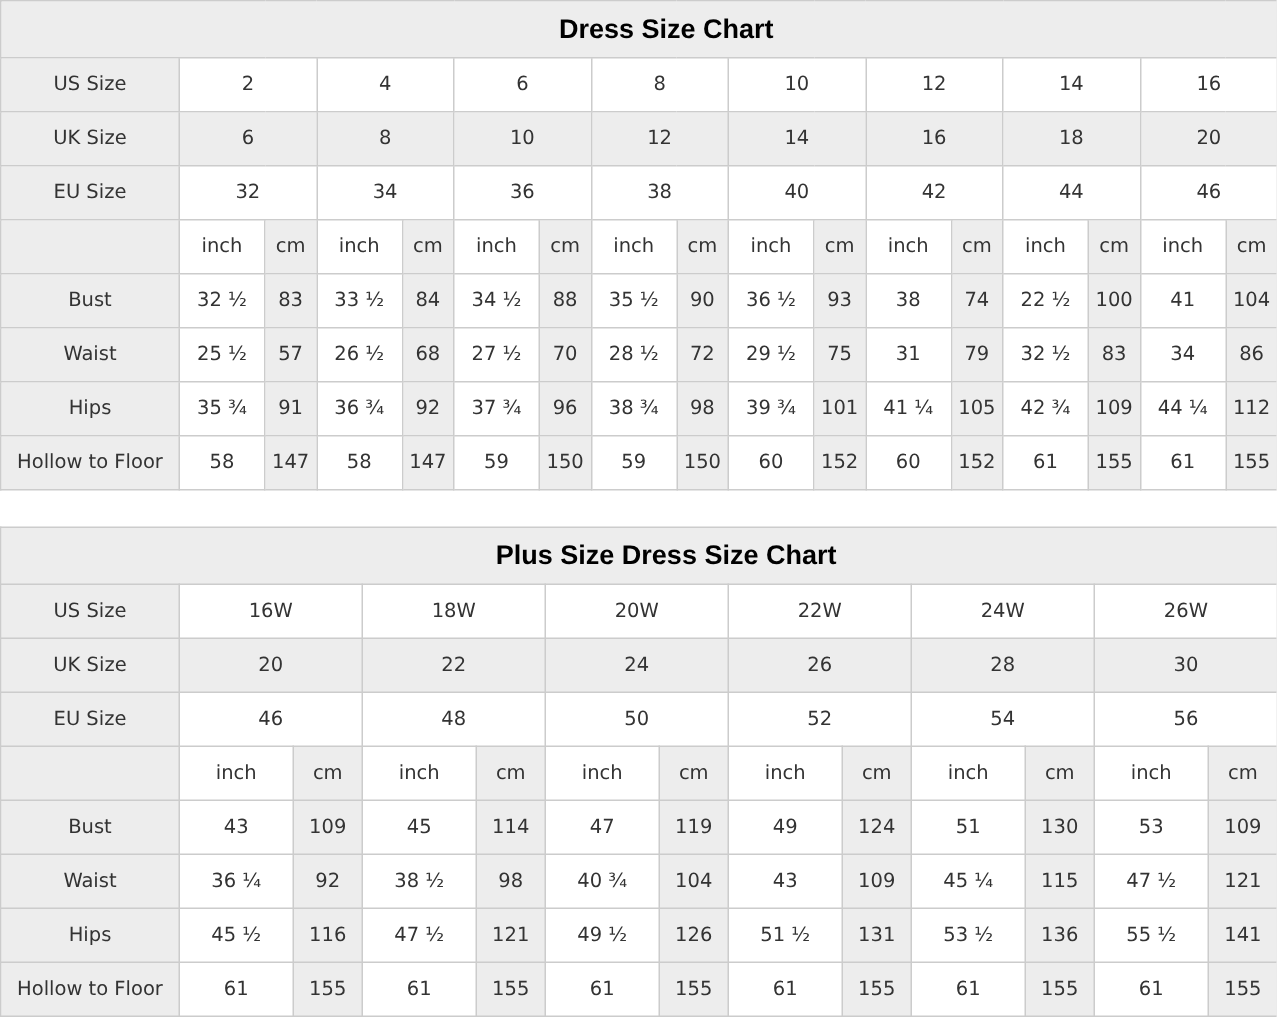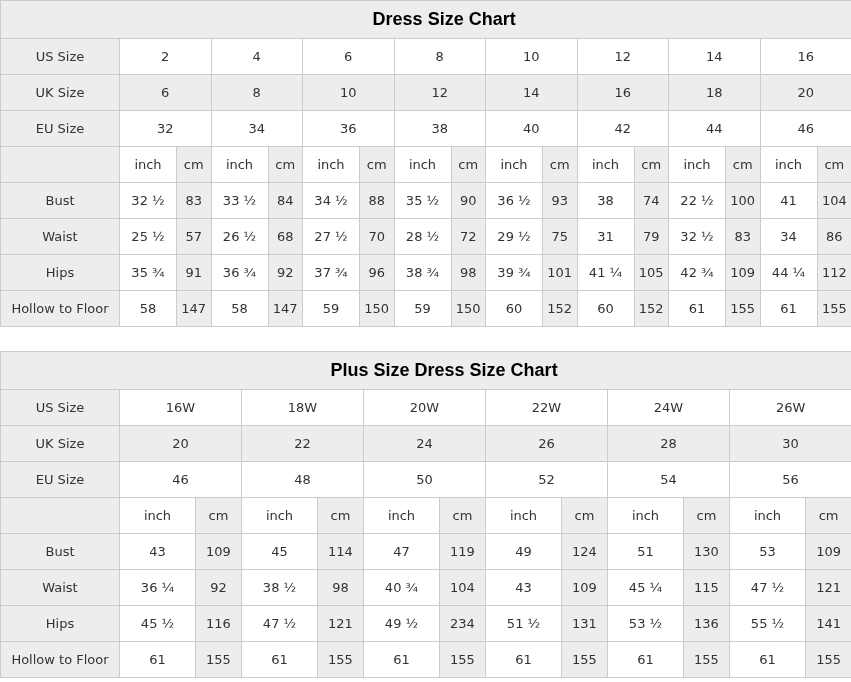--- a/index.html
+++ b/index.html
@@ -301,21 +301,21 @@
           <td>47 ½</td>
           <td class="shaded-cell">121</td>
         </tr>
         <tr>
           <td class="label-cell">Hips</td>
           <td>45 ½</td>
           <td class="shaded-cell">116</td>
           <td>47 ½</td>
           <td class="shaded-cell">121</td>
           <td>49 ½</td>
-          <td class="shaded-cell">234</td>
+          <td class="shaded-cell">126</td>
           <td>51 ½</td>
           <td class="shaded-cell">131</td>
           <td>53 ½</td>
           <td class="shaded-cell">136</td>
           <td>55 ½</td>
           <td class="shaded-cell">141</td>
         </tr>
         <tr>
           <td class="label-cell">Hollow to Floor</td>
           <td>61</td>

